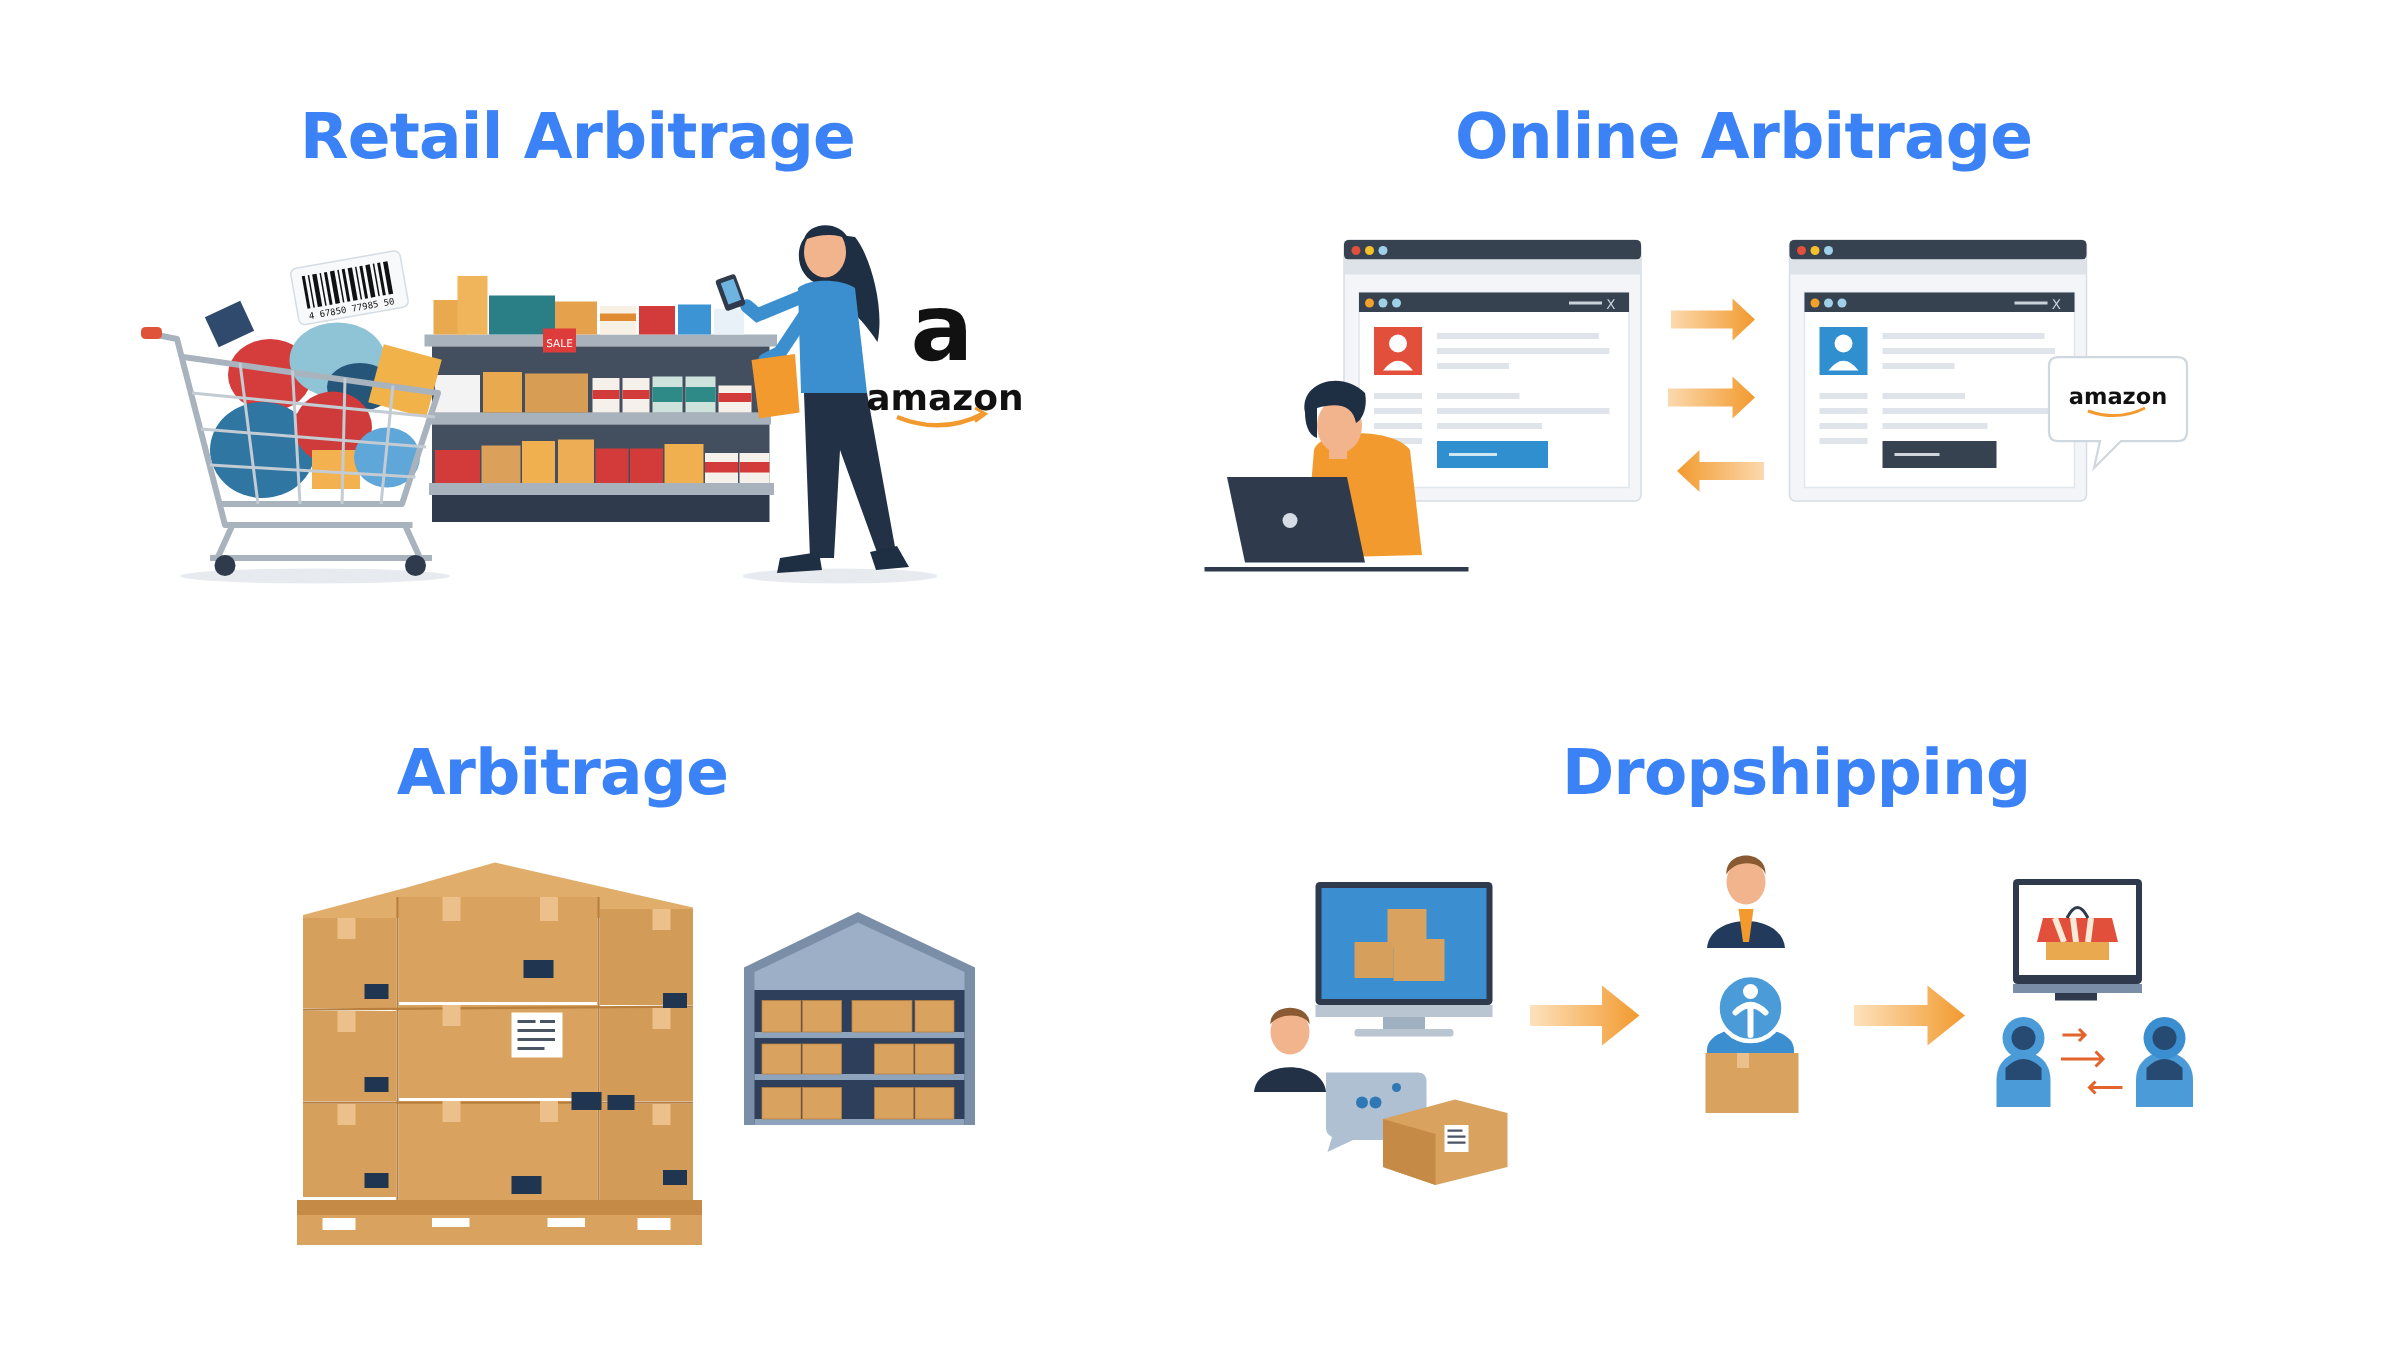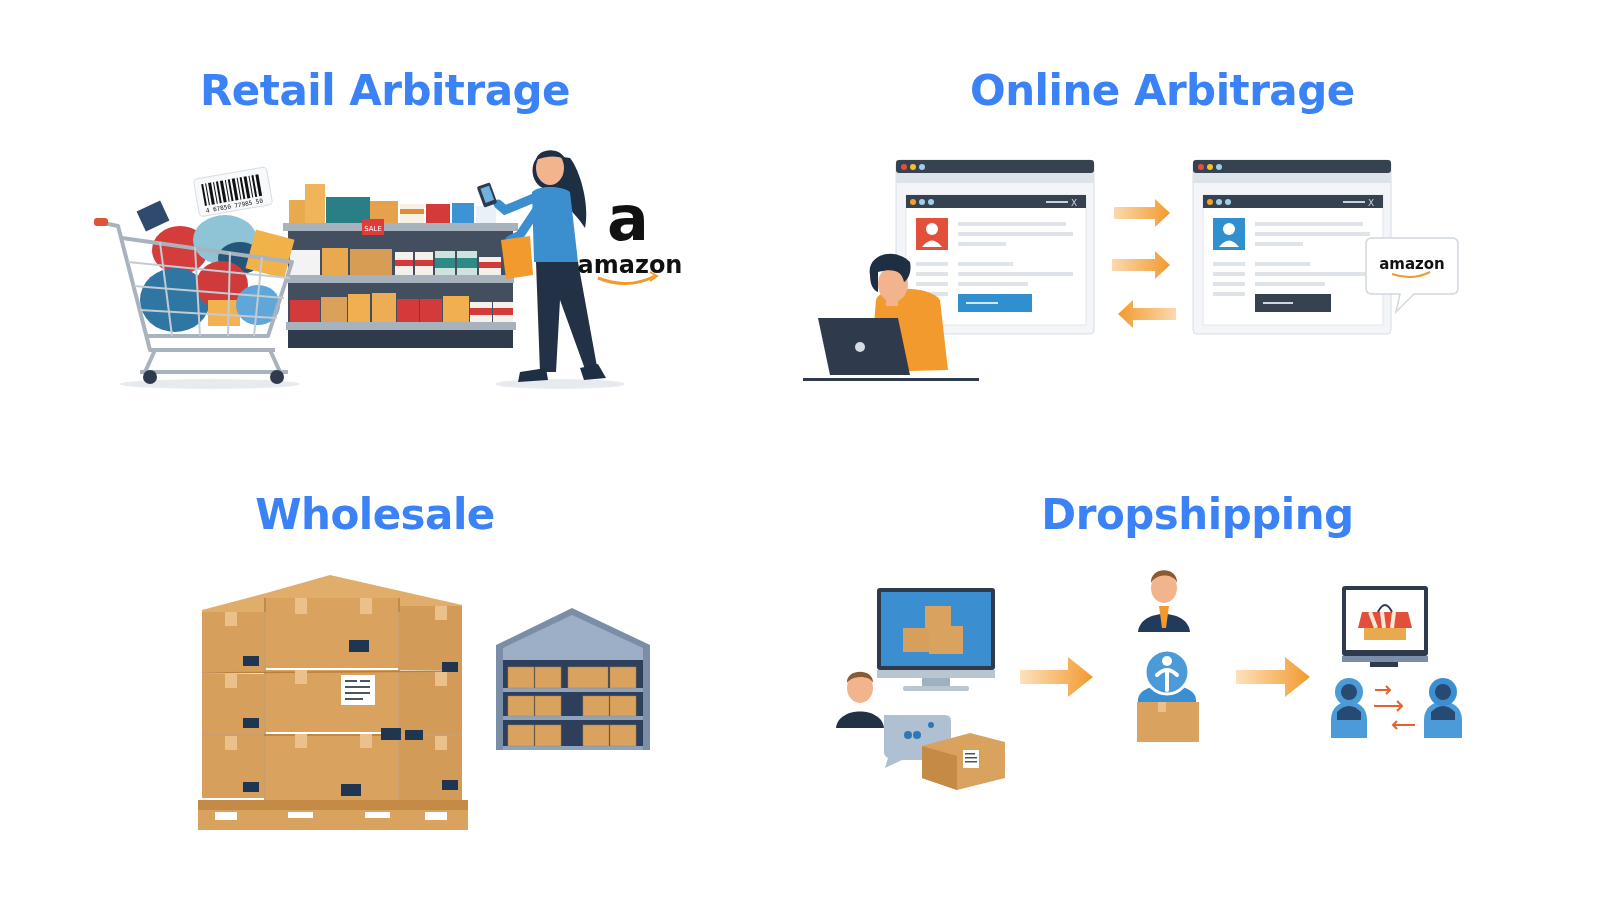--- a/index.html
+++ b/index.html
@@ -235,21 +235,21 @@
       <ellipse cx="893" cy="284" rx="15" ry="18" fill="#f2b48c"></ellipse>
       <rect x="886" y="296" width="12" height="10" fill="#f2b48c"></rect>
       <path d="M870 275 C866 255 894 246 910 262 C912 272 908 280 904 282 C902 270 892 268 878 272 L878 292 C872 290 870 282 870 275 Z" fill="#1e2f44"></path>
       <path d="M818 318 L898 318 L910 375 L830 375 Z" fill="#2f3b4c"></path>
       <circle cx="860" cy="347" r="5" fill="#d5dce3"></circle>
       <rect x="803" y="378" width="176" height="3" fill="#2f3b4c"></rect>
     </g>
   </svg>
 </div>
 
-<div class="title" style="left:250px; top:490px; width:250px;">Wholesale</div>
+<div class="title" style="left:250px; top:490px; width:250px;">Arbitrage</div>
 
 <div class="abs" style="left:0; top:0;">
   <svg width="1600" height="900">
     <g>
 
       <rect x="198" y="800" width="270" height="10" fill="#c58a45"></rect>
       <rect x="198" y="810" width="270" height="20" fill="#d9a25f"></rect>
       <rect x="215" y="812" width="22" height="8" fill="#fff"></rect>
         <rect x="288" y="812" width="25" height="6" fill="#fff"></rect>
         <rect x="365" y="812" width="25" height="6" fill="#fff"></rect>

